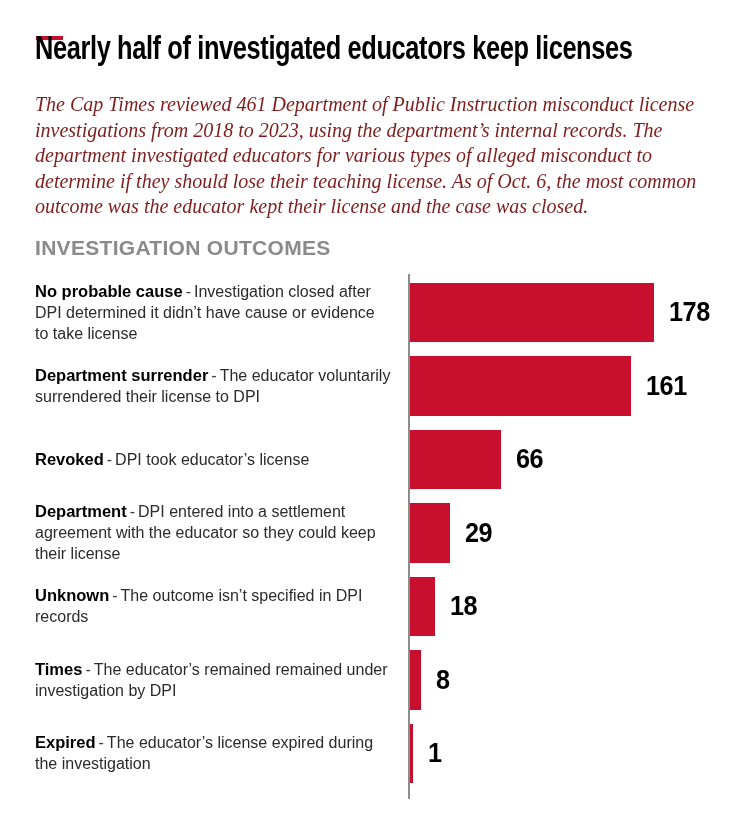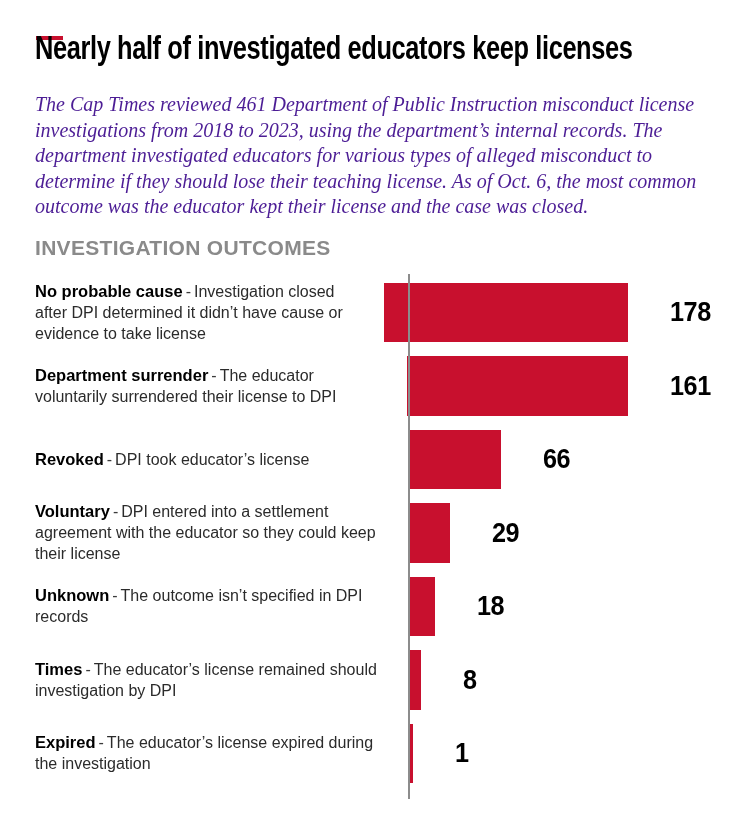--- a/index.html
+++ b/index.html
@@ -18,21 +18,21 @@
   h1.title {
     margin: 30px 0 0 0;
     font-size: 33px; line-height: 36px; font-weight: 900; color: #000;
     letter-spacing: -0.5px; white-space: nowrap;
     transform: scaleX(0.77); transform-origin: left center;
   }
 
   p.intro {
     margin: 26px 0 0 0; width: 692px;
     font-family: "Liberation Serif", serif; font-style: italic;
-    font-size: 20px; line-height: 25.5px; color: #4c1d95;
+    font-size: 20px; line-height: 25.5px; color: #7f1d1d;
   }
 
   .section-label {
     margin: 16px 0 0 0;
     font-size: 21px; line-height: 24px; font-weight: 700;
     letter-spacing: 0.3px; color: #8a8a8a;
   }
 
   .chart { position: relative; margin-top: 23px; }
   .chart .axis {
@@ -42,21 +42,21 @@
 
   .row { height: 73.5px; display: flex; align-items: flex-start; }
   .row-label {
     width: 373px; height: 59.5px; box-sizing: border-box; padding-right: 16px;
     display: flex; align-items: center;
   }
   .row-label p { margin: 0; font-size: 16px; line-height: 21px; color: #2b2b2b; }
   .row-label strong { font-weight: 700; color: #000; font-size: 16.5px; }
   .row-label .sep { color: #3a3a3a; padding: 0 3px; }
 
-  .row-plot { height: 59.5px; display: flex; align-items: center; gap: 27px; }
+  .row-plot { height: 59.5px; display: flex; align-items: center; }
   .bar { height: 59.5px; background: #C8102E; margin-left: 2px; flex: none; }
   .value {
     margin-left: 15px; font-size: 28px; font-weight: 900; color: #000;
     letter-spacing: -0.5px; transform: scaleX(0.9); transform-origin: left center;
     white-space: nowrap;
   }
 </style>
 </head>
 <body>
 
@@ -97,41 +97,41 @@
         <p><strong>Revoked</strong><span class="sep">-</span><span>DPI took educator’s license</span></p>
       </div>
       <div class="row-plot">
         <div class="bar" style="width: 91px; background: rgb(200, 16, 46);"></div>
         <div class="value">66</div>
       </div>
     </div>
 
     <div class="row">
       <div class="row-label">
-        <p><strong>Voluntary</strong><span class="sep">-</span><span>DPI entered into a settlement agreement with the educator so they could keep their license</span></p>
+        <p><strong>Department</strong><span class="sep">-</span><span>DPI entered into a settlement agreement with the educator so they could keep their license</span></p>
       </div>
       <div class="row-plot">
         <div class="bar" style="width: 40px; background: rgb(200, 16, 46);"></div>
         <div class="value">29</div>
       </div>
     </div>
 
     <div class="row">
       <div class="row-label">
         <p><strong>Unknown</strong><span class="sep">-</span><span>The outcome isn’t specified in DPI records</span></p>
       </div>
       <div class="row-plot">
         <div class="bar" style="width: 25px; background: rgb(200, 16, 46);"></div>
         <div class="value">18</div>
       </div>
     </div>
 
     <div class="row">
       <div class="row-label">
-        <p><strong>Times</strong><span class="sep">-</span><span>The educator’s license remained should investigation by DPI</span></p>
+        <p><strong>Times</strong><span class="sep">-</span><span>The educator’s remained remained under investigation by DPI</span></p>
       </div>
       <div class="row-plot">
         <div class="bar" style="width: 11px; background: rgb(200, 16, 46);"></div>
         <div class="value">8</div>
       </div>
     </div>
 
     <div class="row">
       <div class="row-label">
         <p><strong>Expired</strong><span class="sep">-</span><span>The educator’s license expired during the investigation</span></p>

